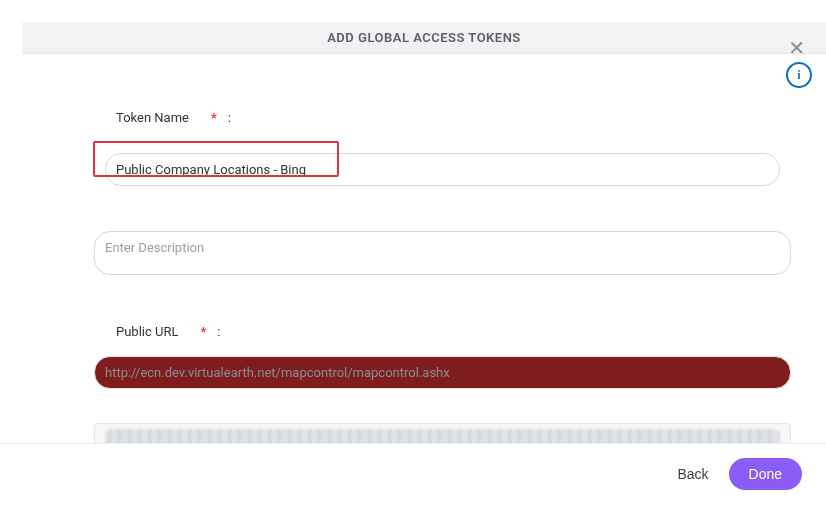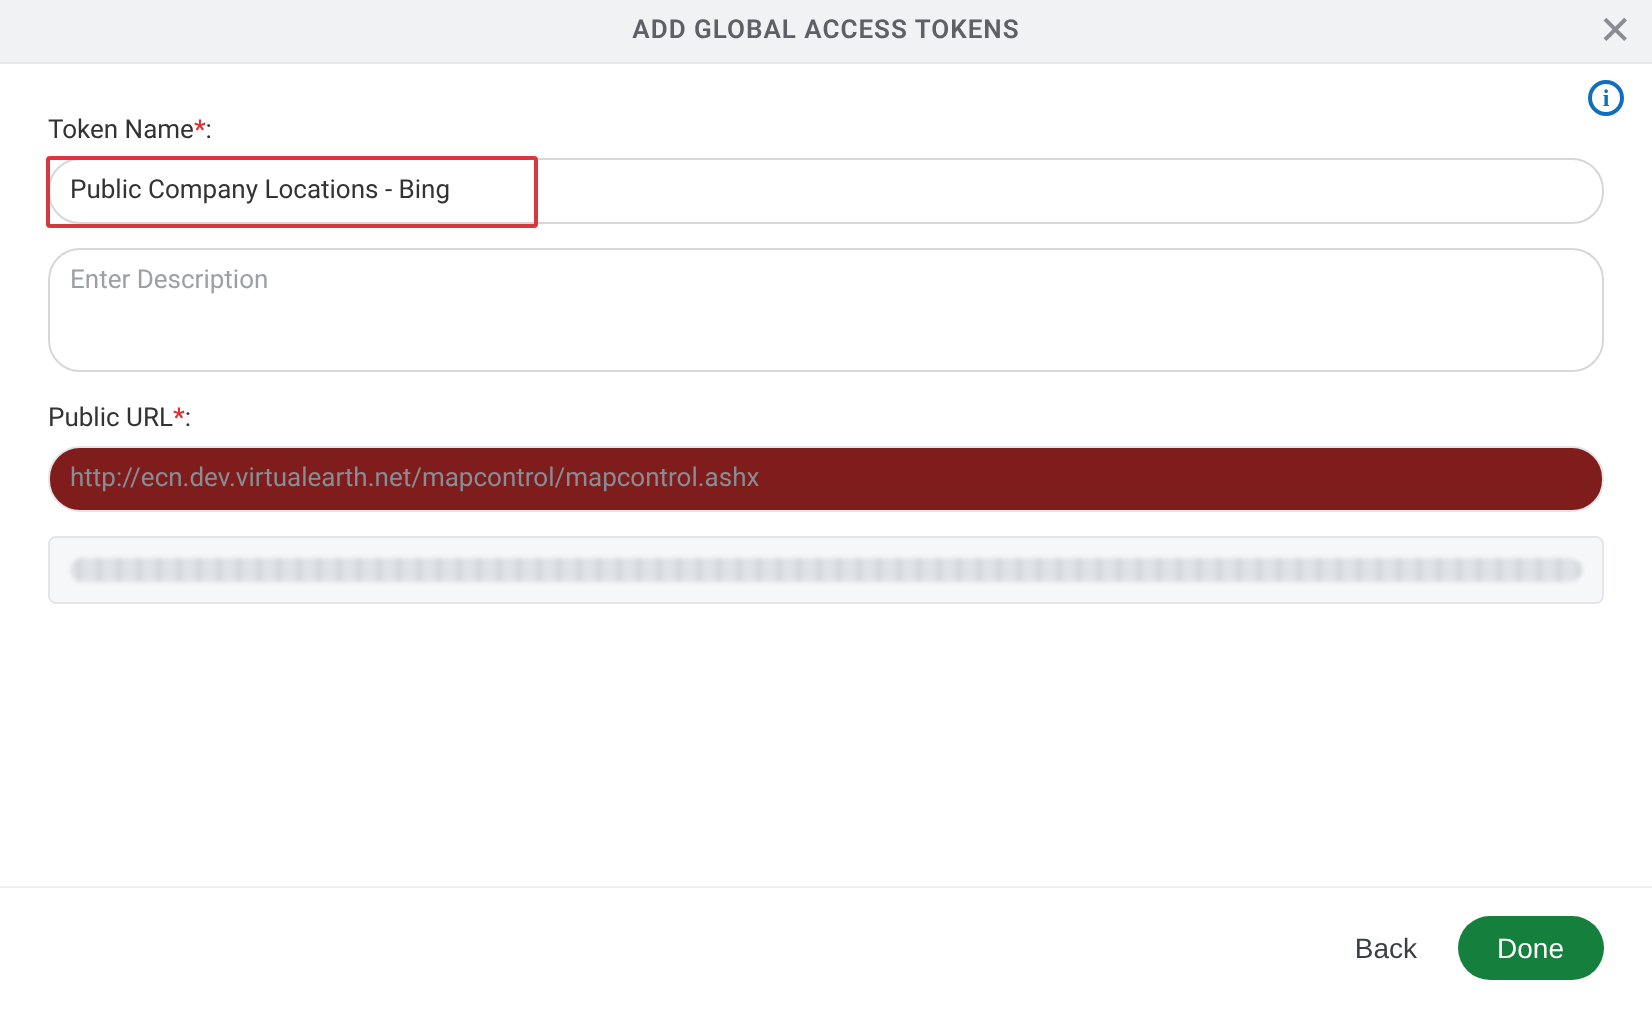--- a/index.html
+++ b/index.html
@@ -1,15 +1,15 @@
 <!DOCTYPE html>
 <html><head>
 <meta charset="utf-8">
 <style>
-  * { box-sizing: border-box; margin: 0; padding: 0; }
+  * { box-sizing: border-box; margin: 0; padding: 11px; }
   body {
     font-family: -apple-system, BlinkMacSystemFont, "Segoe UI", Roboto, Arial, sans-serif;
     background: #fff;
     width: 826px;
     height: 518px;
     overflow: hidden;
     color: #333;
   }
   .header {
     background: #f1f2f3;
@@ -49,20 +49,21 @@
     align-items: center;
     justify-content: center;
     color: #106ebe;
     font-size: 12px;
     font-weight: 700;
     font-family: Georgia, serif;
     cursor: pointer;
   }
   .form-area {
     padding: 0 24px;
+    margin-left: 37px;
   }
   .field-group {
     margin-bottom: 12px;
   }
   .field-label {
     font-size: 13px;
     color: #333;
     margin-bottom: 6px;
     display: block;
     font-weight: 400;
@@ -75,21 +76,21 @@
     padding: 8px 10px;
     font-size: 13px;
     font-family: inherit;
     color: #333;
     background: #fff;
   }
   .text-input::placeholder, .text-area::placeholder {
     color: #9aa0a6;
   }
   .text-area {
-    height: 62px;
+    height: 44px;
     resize: none;
   }
   .readonly-input {
     background: #7f1d1d;
     color: #888e96;
     border: 1px solid #e3e5e8;
   }
   .token-name-input {
     position: relative;
   }
@@ -140,21 +141,21 @@
   }
   .btn-back {
     background: none;
     border: none;
     color: #3a3f45;
     font-size: 14px;
     cursor: pointer;
     padding: 6px 4px;
   }
   .btn-done {
-    background: #15803d;
+    background: #8b5cf6;
     color: #fff;
     border: none;
     font-size: 14px;
     font-weight: 500;
     padding: 8px 20px;
     border-radius: 18px;
     cursor: pointer;
   }
 </style>
 </head>

